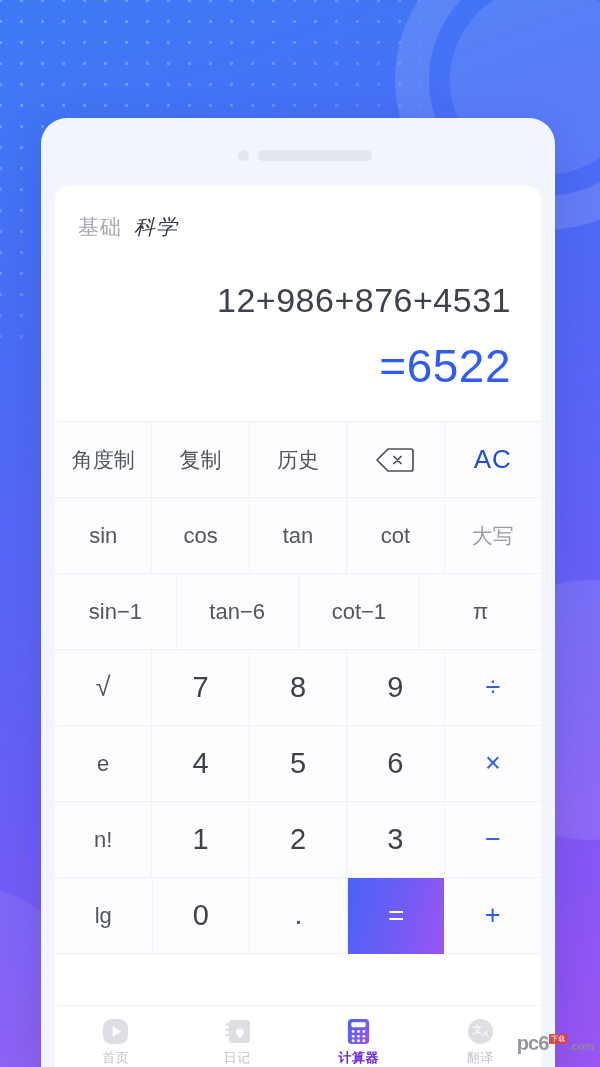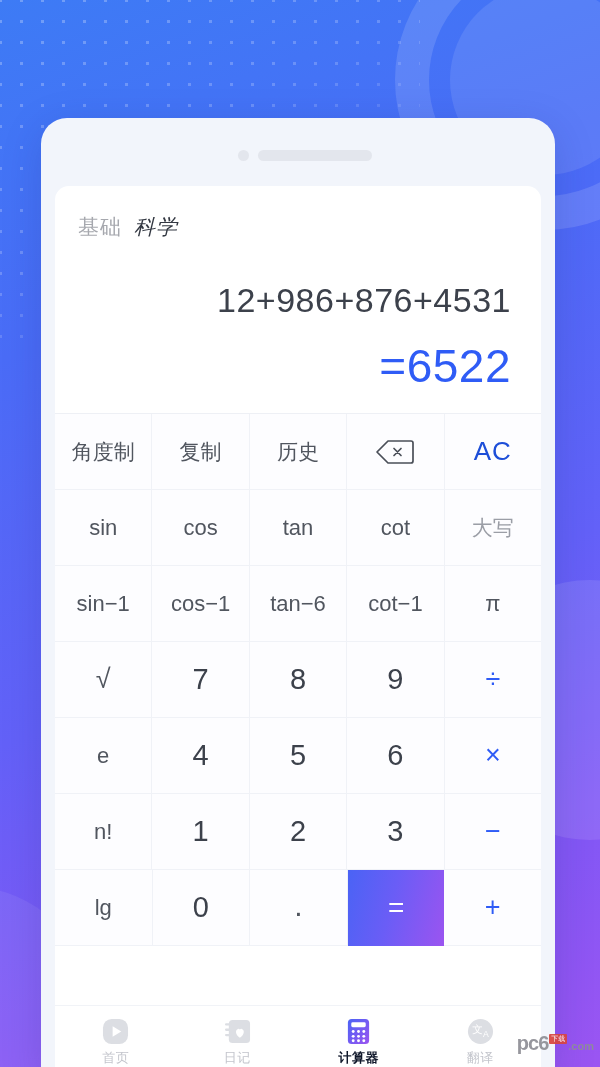--- a/index.html
+++ b/index.html
@@ -137,20 +137,21 @@
     margin-top: 20px;
     font-size: 46px;
     color: #2f5cf6;
     letter-spacing: 0.5px;
     line-height: 1.1;
   }
 
   
   .keypad {
     border-top: 1px solid #eef0f5;
+    margin-top: 8px;
   }
   .key-row {
     display: flex;
   }
   .key {
     flex: 1 1 0;
     height: 76px;
     display: flex;
     align-items: center;
     justify-content: center;
@@ -201,21 +202,21 @@
     align-items: center;
     justify-content: center;
     gap: 4px;
     cursor: pointer;
   }
   .nav-label {
     font-size: 13px;
     color: #c3c5cc;
     letter-spacing: 0.5px;
   }
-  .nav-item.active .nav-label { color: #0f172a; font-weight: bold; }
+  .nav-item.active .nav-label { color: #6d28d9; font-weight: bold; }
   .nav-ico { width: 27px; height: 27px; display: block; }
 
   
   #watermark {
     position: absolute;
     right: 6px;
     bottom: 14px;
     display: flex;
     align-items: flex-end;
     gap: 1px;
@@ -290,21 +291,20 @@
         <div class="key-row">
           <div class="key small">sin</div>
           <div class="key small">cos</div>
           <div class="key small">tan</div>
           <div class="key small">cot</div>
           <div class="key cn muted">大写</div>
         </div>
 
         <div class="key-row">
           <div class="key small">sin−1</div>
-          <div class="key small">cos−1</div>
           <div class="key small">tan−6</div>
           <div class="key small">cot−1</div>
           <div class="key small">π</div>
         </div>
 
         <div class="key-row">
           <div class="key sqrt-glyph">√</div>
           <div class="key digit">7</div>
           <div class="key digit">8</div>
           <div class="key digit">9</div>

